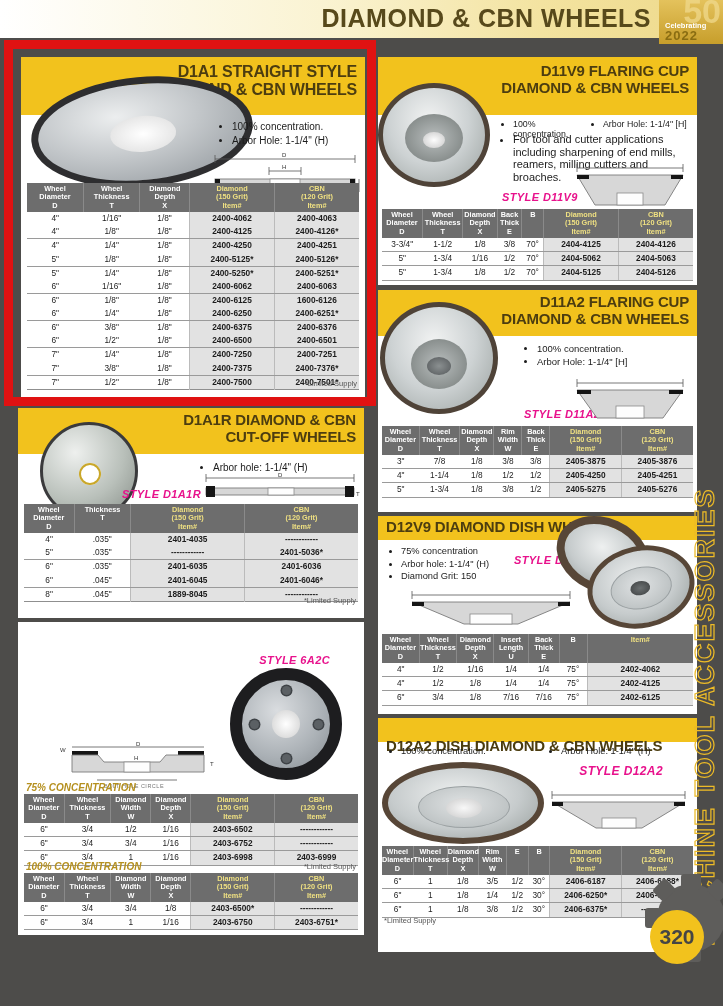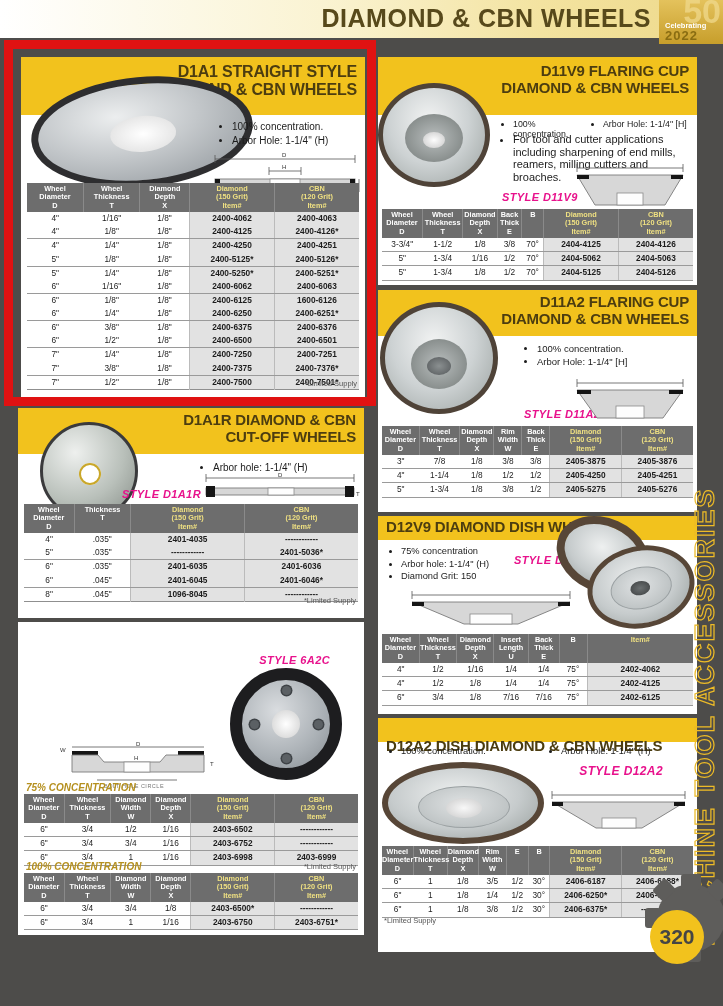--- a/index.html
+++ b/index.html
@@ -317,21 +317,21 @@
         </tr>
         <tr>
           <td>6"</td>
           <td>.045"</td>
           <td class="item">2401-6045</td>
           <td class="item">2401-6046*</td>
         </tr>
         <tr>
           <td>8"</td>
           <td>.045"</td>
-          <td class="item">1096-8045</td>
+          <td class="item">1889-8045</td>
           <td class="item">------------</td>
         </tr>
       </tbody>
     </table>
   <div class="footnote" style="right:8px; top:188px;">*Limited Supply</div>
 </div>
 
 <div class="panel" style="left:18px; top:622px; width:346px; height:313px;">
   <div class="style-label" style="right:34px; top:32px;">STYLE 6A2C</div>
   <div class="wheel w-6a2c">

